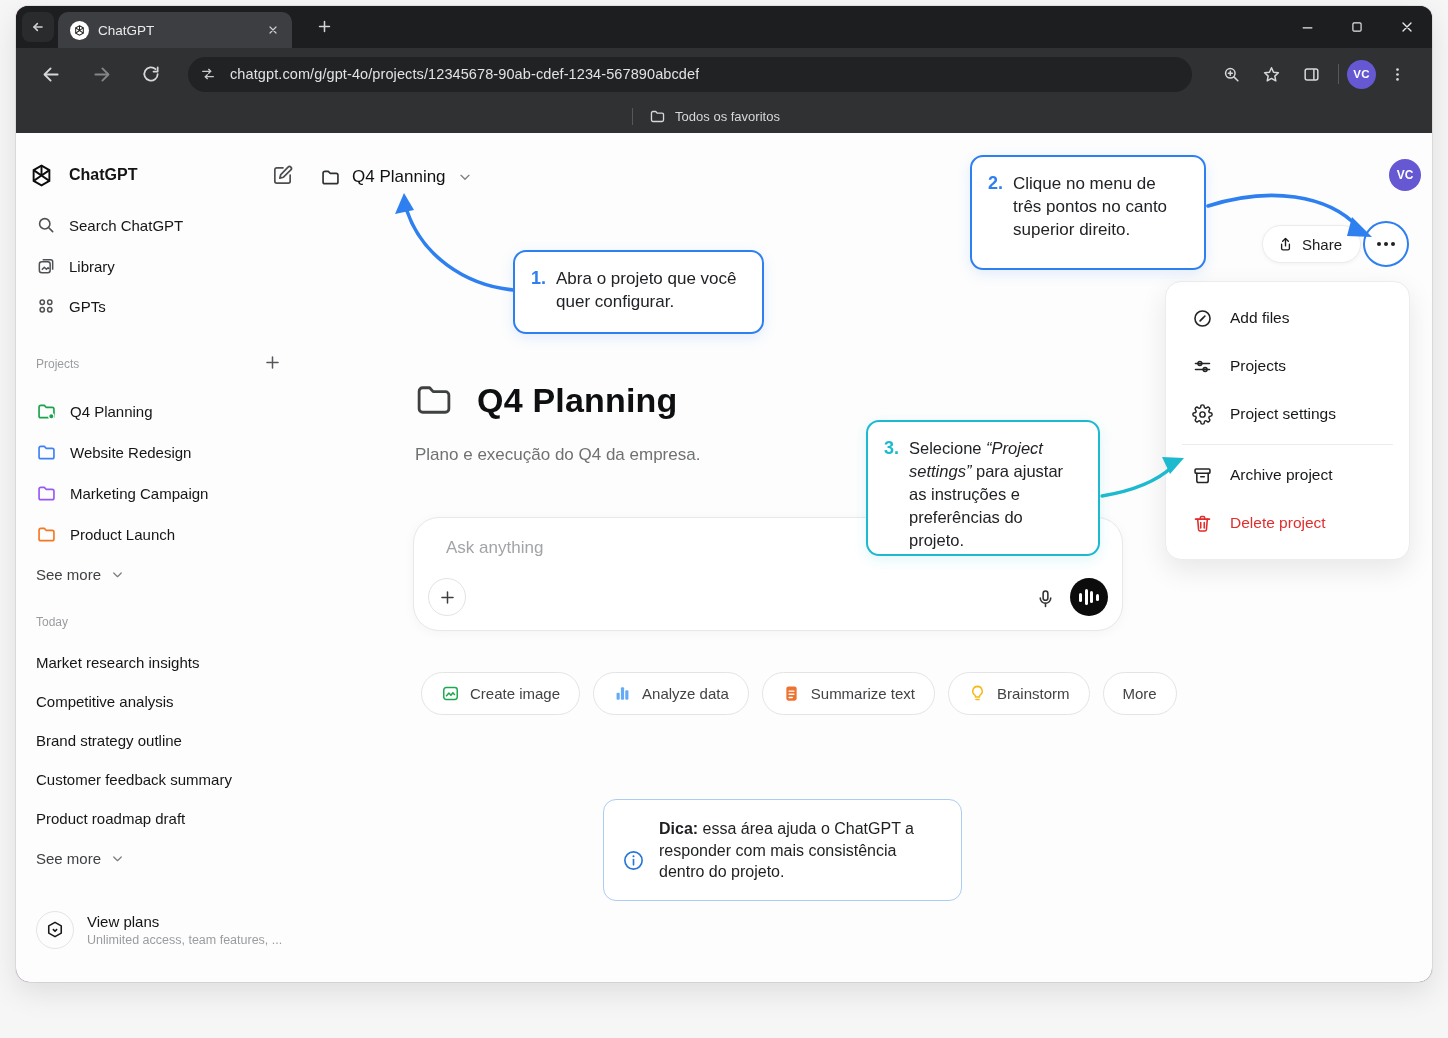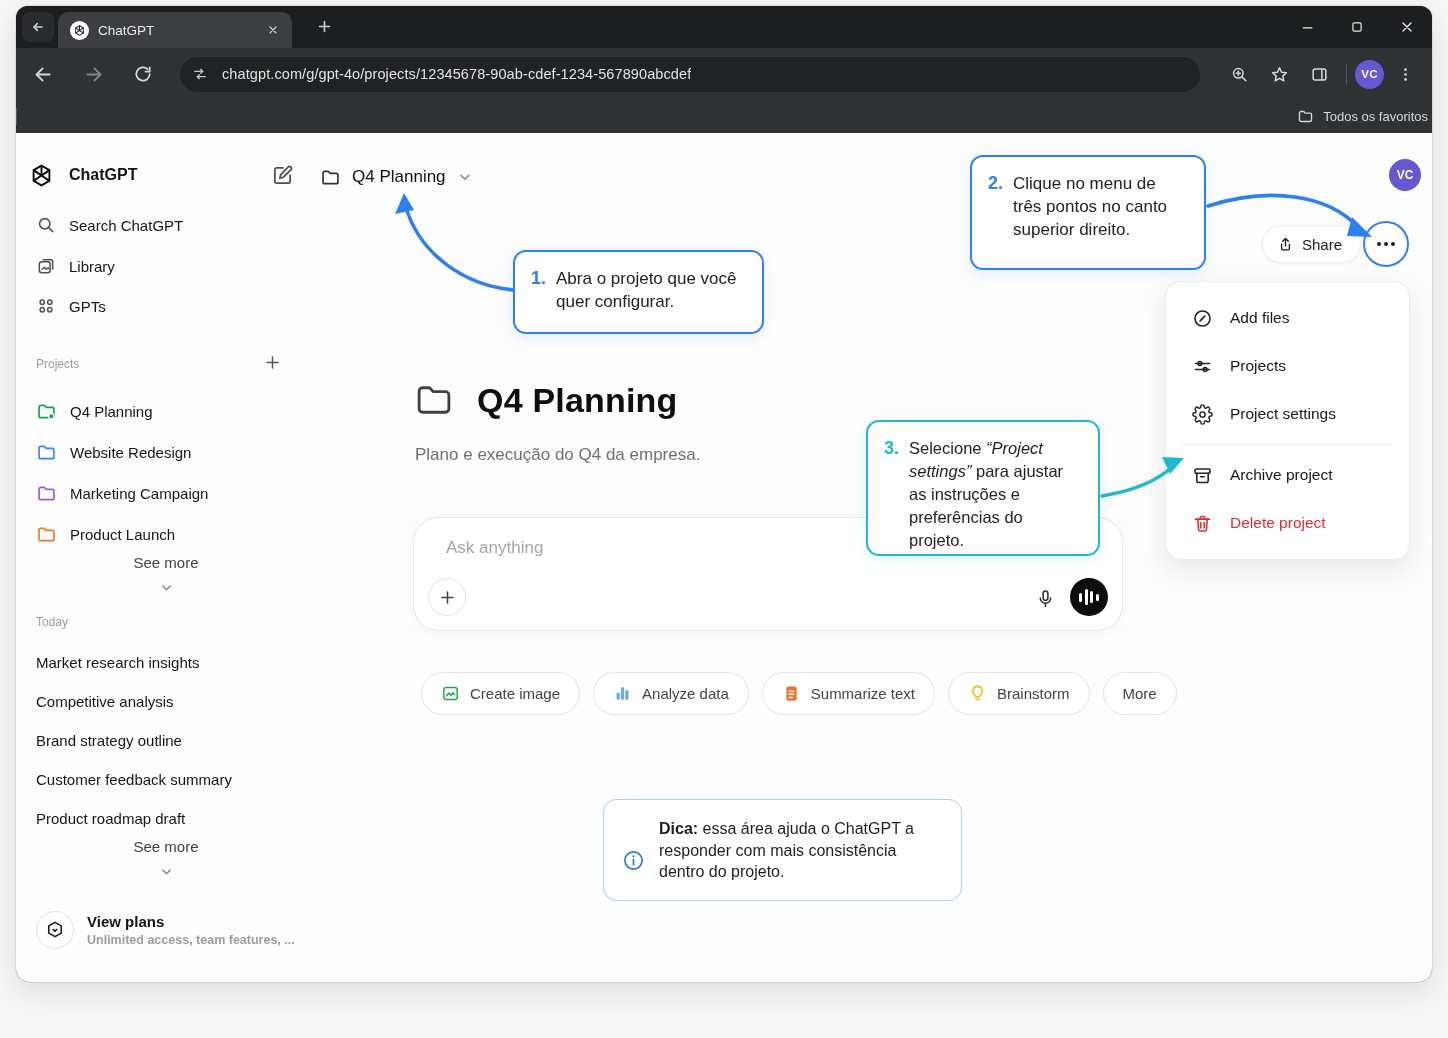--- a/index.html
+++ b/index.html
@@ -23,56 +23,56 @@
     display:flex; align-items:center; justify-content:center; color:#cfd1d3; background:#2a2b2c; }
   .tab { position:absolute; left:42px; top:6px; width:234px; height:36px; background:#3c3e41;
     border-radius:10px 10px 0 0; display:flex; align-items:center; gap:9px; padding:0 10px 0 12px; }
   .favicon { width:19px; height:19px; border-radius:50%; background:#fff; display:flex; align-items:center; justify-content:center; color:#222; }
   .tab-title { flex:1; color:#e9eaeb; font-size:13.5px; white-space:nowrap; overflow:hidden; }
   .tab-close { color:#cdd0d2; width:18px; height:18px; border-radius:50%; display:flex; align-items:center; justify-content:center; }
   .newtab { position:absolute; left:300px; top:12px; color:#d2d4d6; }
   .win-controls { position:absolute; right:0; top:0; height:42px; display:flex; align-items:center; }
   .win-btn { width:50px; height:42px; display:flex; align-items:center; justify-content:center; color:#e8e9ea; }
   
-  .toolbar { height:52px; background:#2f3132; display:flex; align-items:center; padding:0 8px; gap:12px; }
+  .toolbar { height:52px; background:#2f3132; display:flex; align-items:center; padding:0 16px; gap:12px; }
   .tb-btn { width:38px; height:38px; border-radius:50%; display:flex; align-items:center; justify-content:center; color:#d6d8da; }
   .tb-btn.dim { color:#84878a; }
   .urlbar { flex:1; height:35px; margin:0 8px 0 6px; background:#202223; border-radius:18px;
     display:flex; align-items:center; padding:0 8px 0 6px; min-width:0; }
   .url-tune { width:28px; height:28px; border-radius:50%; display:flex; align-items:center; justify-content:center; color:#c7c9cb; }
   .url-text { color:#e1e2e4; font-size:14.5px; margin-left:8px; white-space:nowrap; overflow:hidden; letter-spacing:.1px; }
   .tb-right { display:flex; align-items:center; gap:2px; }
   .tb-divider { width:1px; height:20px; background:#56595b; margin:0 6px; }
   .avatar-sm { width:29px; height:29px; border-radius:50%; background:#6558d2; color:#fff; font-size:11.5px; font-weight:bold;
     display:flex; align-items:center; justify-content:center; letter-spacing:.3px; }
   
-  .bookmarks { height:33px; background:#2f3132; display:flex; align-items:center; justify-content:space-between; padding-right:4px; }
+  .bookmarks { height:33px; background:#2f3132; display:flex; align-items:center; justify-content:center; padding-right:36px; }
   .bm-divider { width:1px; height:17px; background:#55585a; margin-right:16px; }
   .bm-item { display:flex; align-items:center; gap:9px; color:#d6d8da; font-size:13px; }
 
   
   .content { position:absolute; left:0; top:127px; right:0; bottom:0; background:#fdfdfd; }
 
   
   .sidebar { position:absolute; left:0; top:0; width:300px; bottom:0; }
   .brand-row { position:absolute; left:10px; right:22px; top:24px; height:36px; display:flex; align-items:center; }
   .brand-logo { width:30px; height:30px; display:flex; align-items:center; justify-content:center; color:#0d0d0d; }
   .brand-name { font-size:16px; font-weight:bold; margin-left:13px; flex:1; }
   .newchat { color:#4c4e50; }
   .nav-item, .proj-item, .hist-item, .seemore {
     position:absolute; left:10px; right:10px; height:40px; border-radius:10px;
     display:flex; align-items:center; padding:0 10px; font-size:15px; color:#161616; cursor:pointer;
   }
   .nav-item .ic, .proj-item .ic { margin-right:13px; color:#4f5154; }
   .sec-label { position:absolute; left:20px; font-size:12px; color:#9a9c9f; }
   .sec-plus { position:absolute; right:34px; color:#55575a; }
   .hist-item { height:39px; }
-  .seemore { color:#3f4144; gap:9px;flex-direction:column; }
+  .seemore { color:#3f4144; gap:9px; }
   .seemore .ic { color:#7c7e81; }
-  .plans { position:absolute; left:12px; right:8px; bottom:24px; height:56px; display:flex; align-items:center; gap:13px; padding:0 8px; cursor:pointer;font-weight:bold; }
+  .plans { position:absolute; left:12px; right:8px; bottom:24px; height:56px; display:flex; align-items:center; gap:13px; padding:0 8px; cursor:pointer; }
   .plans-circle { width:38px; height:38px; border-radius:50%; border:1px solid #e4e4e4; display:flex; align-items:center; justify-content:center; color:#1a1a1a; }
   .plans-title { font-size:15px; color:#141414; }
   .plans-sub { font-size:12.5px; color:#9a9c9f; margin-top:3px; }
 
   
   .app-header-left { position:absolute; left:304px; top:28px; height:32px; display:flex; align-items:center; gap:11px; color:#2f3032; cursor:pointer; }
   .app-header-left .name { font-size:17px; color:#101112; }
   .avatar-app { position:absolute; left:1373px; top:26px; width:32px; height:32px; border-radius:50%; background:#6558d2; color:#fff;
     font-size:12px; font-weight:bold; display:flex; align-items:center; justify-content:center; }
   .share-btn { position:absolute; left:1246px; top:92px; height:38px; padding:0 18px 0 14px; border-radius:19px; background:#fff;

